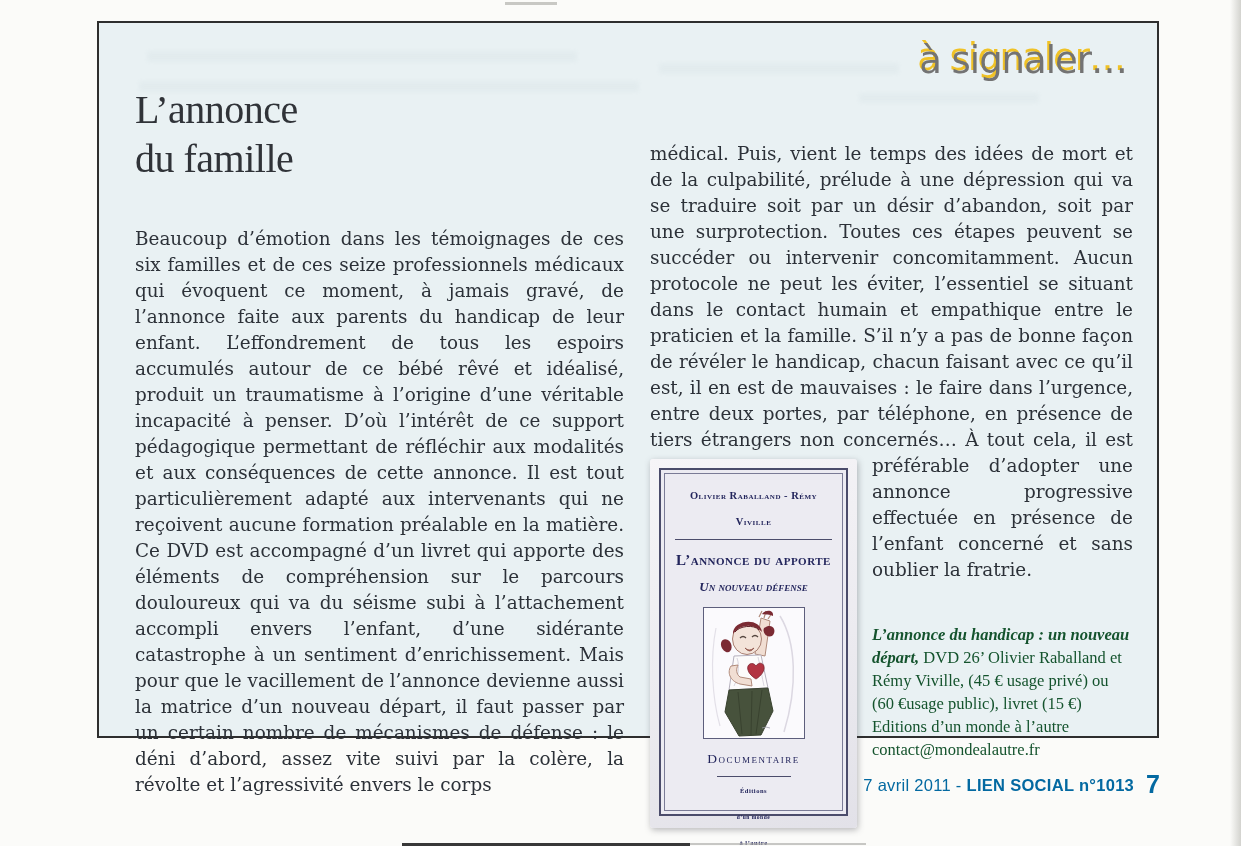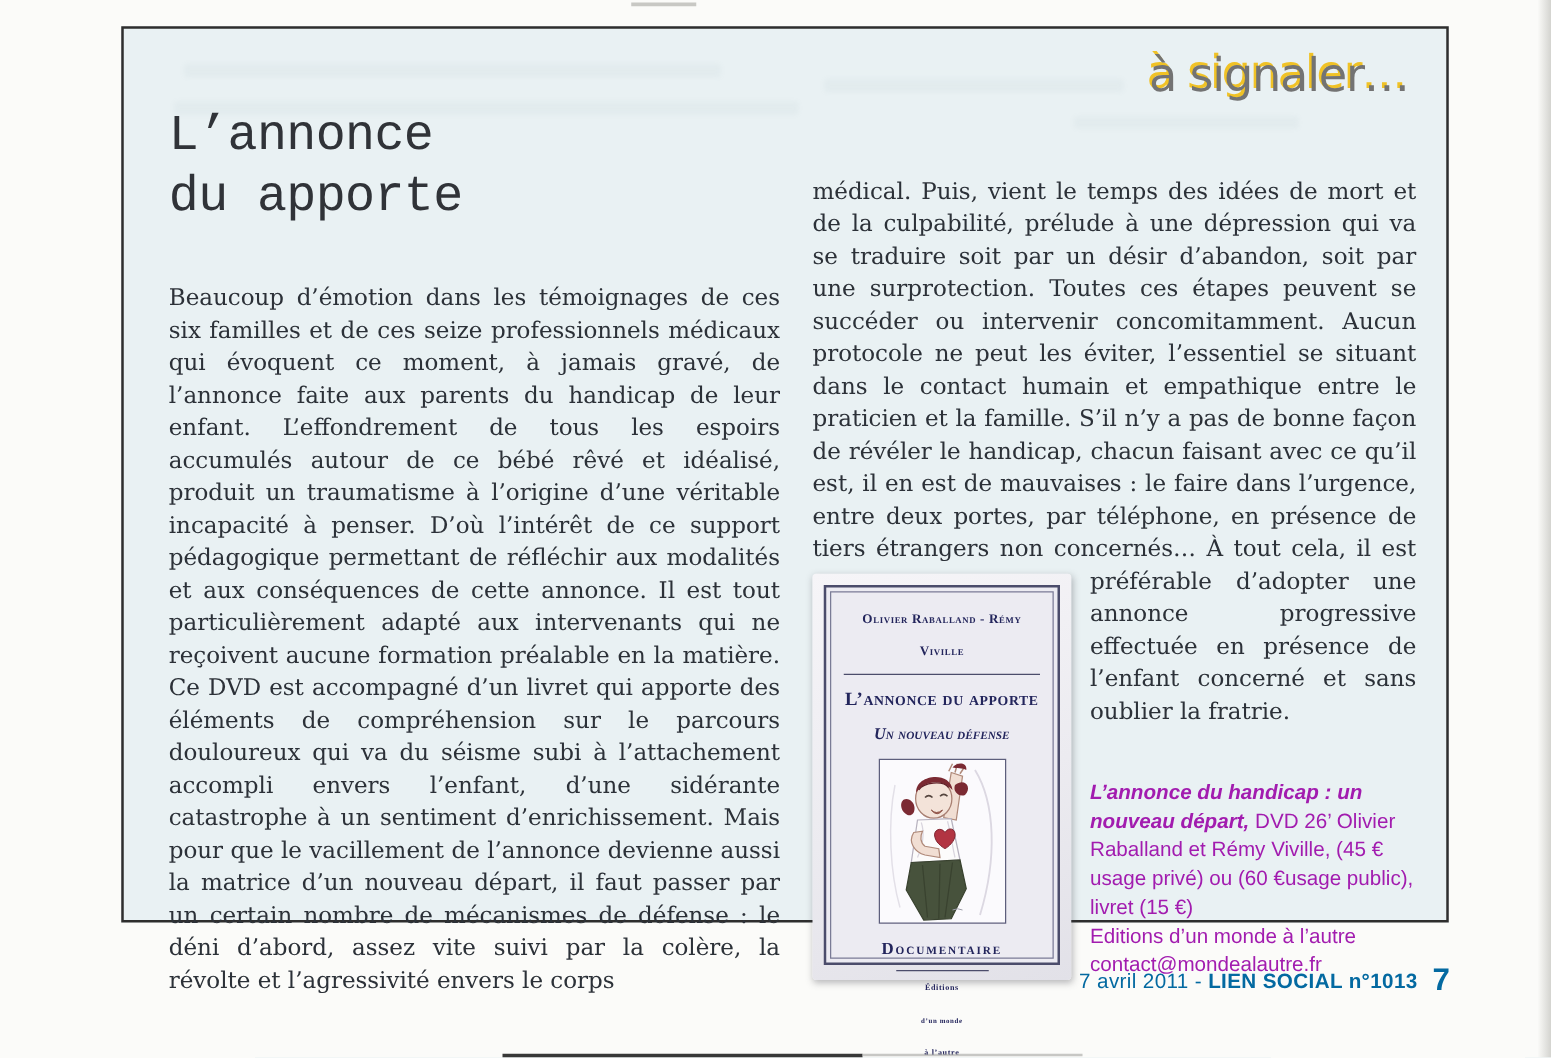--- a/index.html
+++ b/index.html
@@ -29,38 +29,38 @@
     position:absolute; right:30px; top:16px;
     font-family:"DejaVu Sans", sans-serif;
     font-size:37px; letter-spacing:-1px;
     color:#737373;
     text-shadow:-2px -3px 0 #f0c226;
   }
 
   
   .article-title {
     position:absolute; left:36px; top:62px;
-    font-family:Liberation Mono, monospace;
+    font-family:Liberation Serif, serif;
     font-size:40px; line-height:49px; font-weight:400;
     color:#303338; letter-spacing:-0.5px;
   }
 
   
   .body-text {
     font-family:"DejaVu Serif", serif;
     font-size:18.4px; line-height:26px;
     color:#2c3138; text-align:justify;margin-top:24px;
   }
   .col-left  { position:absolute; left:36px;  top:179px; width:489px; }
   .col-right { position:absolute; left:551px; top:94px;  width:483px; }
 
   
   .cover-float {
     display:block; float:left;
-    width:207px; height:325px;
+    width:207px; height:369px;
     margin:6px 15px 6px 0;
     padding:9px 9px 12px 9px;
     background:linear-gradient(160deg,#f6f5f8 0%, #ecebf0 55%, #e2e1e8 100%);
     border-radius:3px;
     box-shadow:1px 2px 6px rgba(60,60,70,.35);
   }
   .cover-card {
     display:block; height:100%;
     background:#ecebf2;
     border:2px solid #4b4c6b;
@@ -86,38 +86,38 @@
     font-size:13px;
   }
   .cover-illustration {
     display:block; width:102px; height:132px;
     margin:7px auto 0;
     background:#fbfafd;
     border:1px solid #5d5e7c;
   }
   .cover-genre {
     display:block; margin-top:7px;
-    font-variant:small-caps; font-weight:700;
+    font-variant:small-caps; font-weight:400;
     font-size:13.5px; letter-spacing:1.5px;
   }
   .cover-logo {
     display:block; width:74px; margin:4px auto 0;
     border-top:1px solid #4b4c6b; border-bottom:1px solid #4b4c6b;
     padding:1px 0;
   }
   .cover-logo span { display:block; font-weight:700; letter-spacing:.5px; }
   .logo-l1 { font-size:6.5px; }
   .logo-l2 { font-size:5.5px; }
   .logo-l3 { font-size:6.5px; }
 
   
   .caption {
     margin-top:40px;
-    font-family:Liberation Sans, sans-serif;
-    font-size:16.5px; line-height:23px; color:#a21caf;
+    font-family:Liberation Serif, serif;
+    font-size:16.5px; line-height:23px; color:#14532d;
   }
   .caption-title { font-weight:700; font-style:italic; }
   .caption-line  { font-weight:400; }
 
   
   .page-footer {
     position:absolute; left:0; right:81px; top:770px;
     text-align:right; color:#0369a1;
     font-family:"Liberation Sans", sans-serif;
   }
@@ -142,21 +142,21 @@
 
     <div class="ghost g1"></div>
     <div class="ghost g2"></div>
     <div class="ghost g3"></div>
     <div class="ghost g4"></div>
 
     <div class="header-label">à signaler…</div>
 
     <h1 class="article-title">
       <span>L’annonce</span><br>
-      <span>du apporte</span>
+      <span>du famille</span>
     </h1>
 
     <p class="body-text col-left">Beaucoup d’émotion dans les témoignages de ces six familles et de ces seize professionnels médicaux qui évoquent ce moment, à jamais gravé, de l’annonce faite aux parents du handicap de leur enfant. L’effondrement de tous les espoirs accumulés autour de ce bébé rêvé et idéalisé, produit un traumatisme à l’origine d’une véritable incapacité à penser. D’où l’intérêt de ce support pédagogique permettant de réfléchir aux modalités et aux conséquences de cette annonce. Il est tout particulièrement adapté aux intervenants qui ne reçoivent aucune formation préalable en la matière. Ce DVD est accompagné d’un livret qui apporte des éléments de compréhension sur le parcours douloureux qui va du séisme subi à l’attachement accompli envers l’enfant, d’une sidérante catastrophe à un sentiment d’enrichissement. Mais pour que le vacillement de l’annonce devienne aussi la matrice d’un nouveau départ, il faut passer par un certain nombre de mécanismes de défense : le déni d’abord, assez vite suivi par la colère, la révolte et l’agressivité envers le corps</p>
 
     <div class="col-right">
       <p class="body-text">
         <span>médical. Puis, vient le temps des idées de mort et de la culpabilité, prélude à une dépression qui va se traduire soit par un désir d’abandon, soit par une surprotection. Toutes ces étapes peuvent se succéder ou intervenir concomitamment. Aucun protocole ne peut les éviter, l’essentiel se situant dans le contact humain et empathique entre le praticien et la famille. S’il n’y a pas de bonne façon de révéler le handicap, chacun faisant avec ce qu’il est, il en est de mauvaises : le faire dans l’urgence, entre deux portes, par téléphone, en présence de tiers étrangers non concernés… À tout</span>
         <span class="cover-float">
           <span class="cover-card">
             <span class="cover-authors">Olivier Raballand - Rémy Viville</span>

